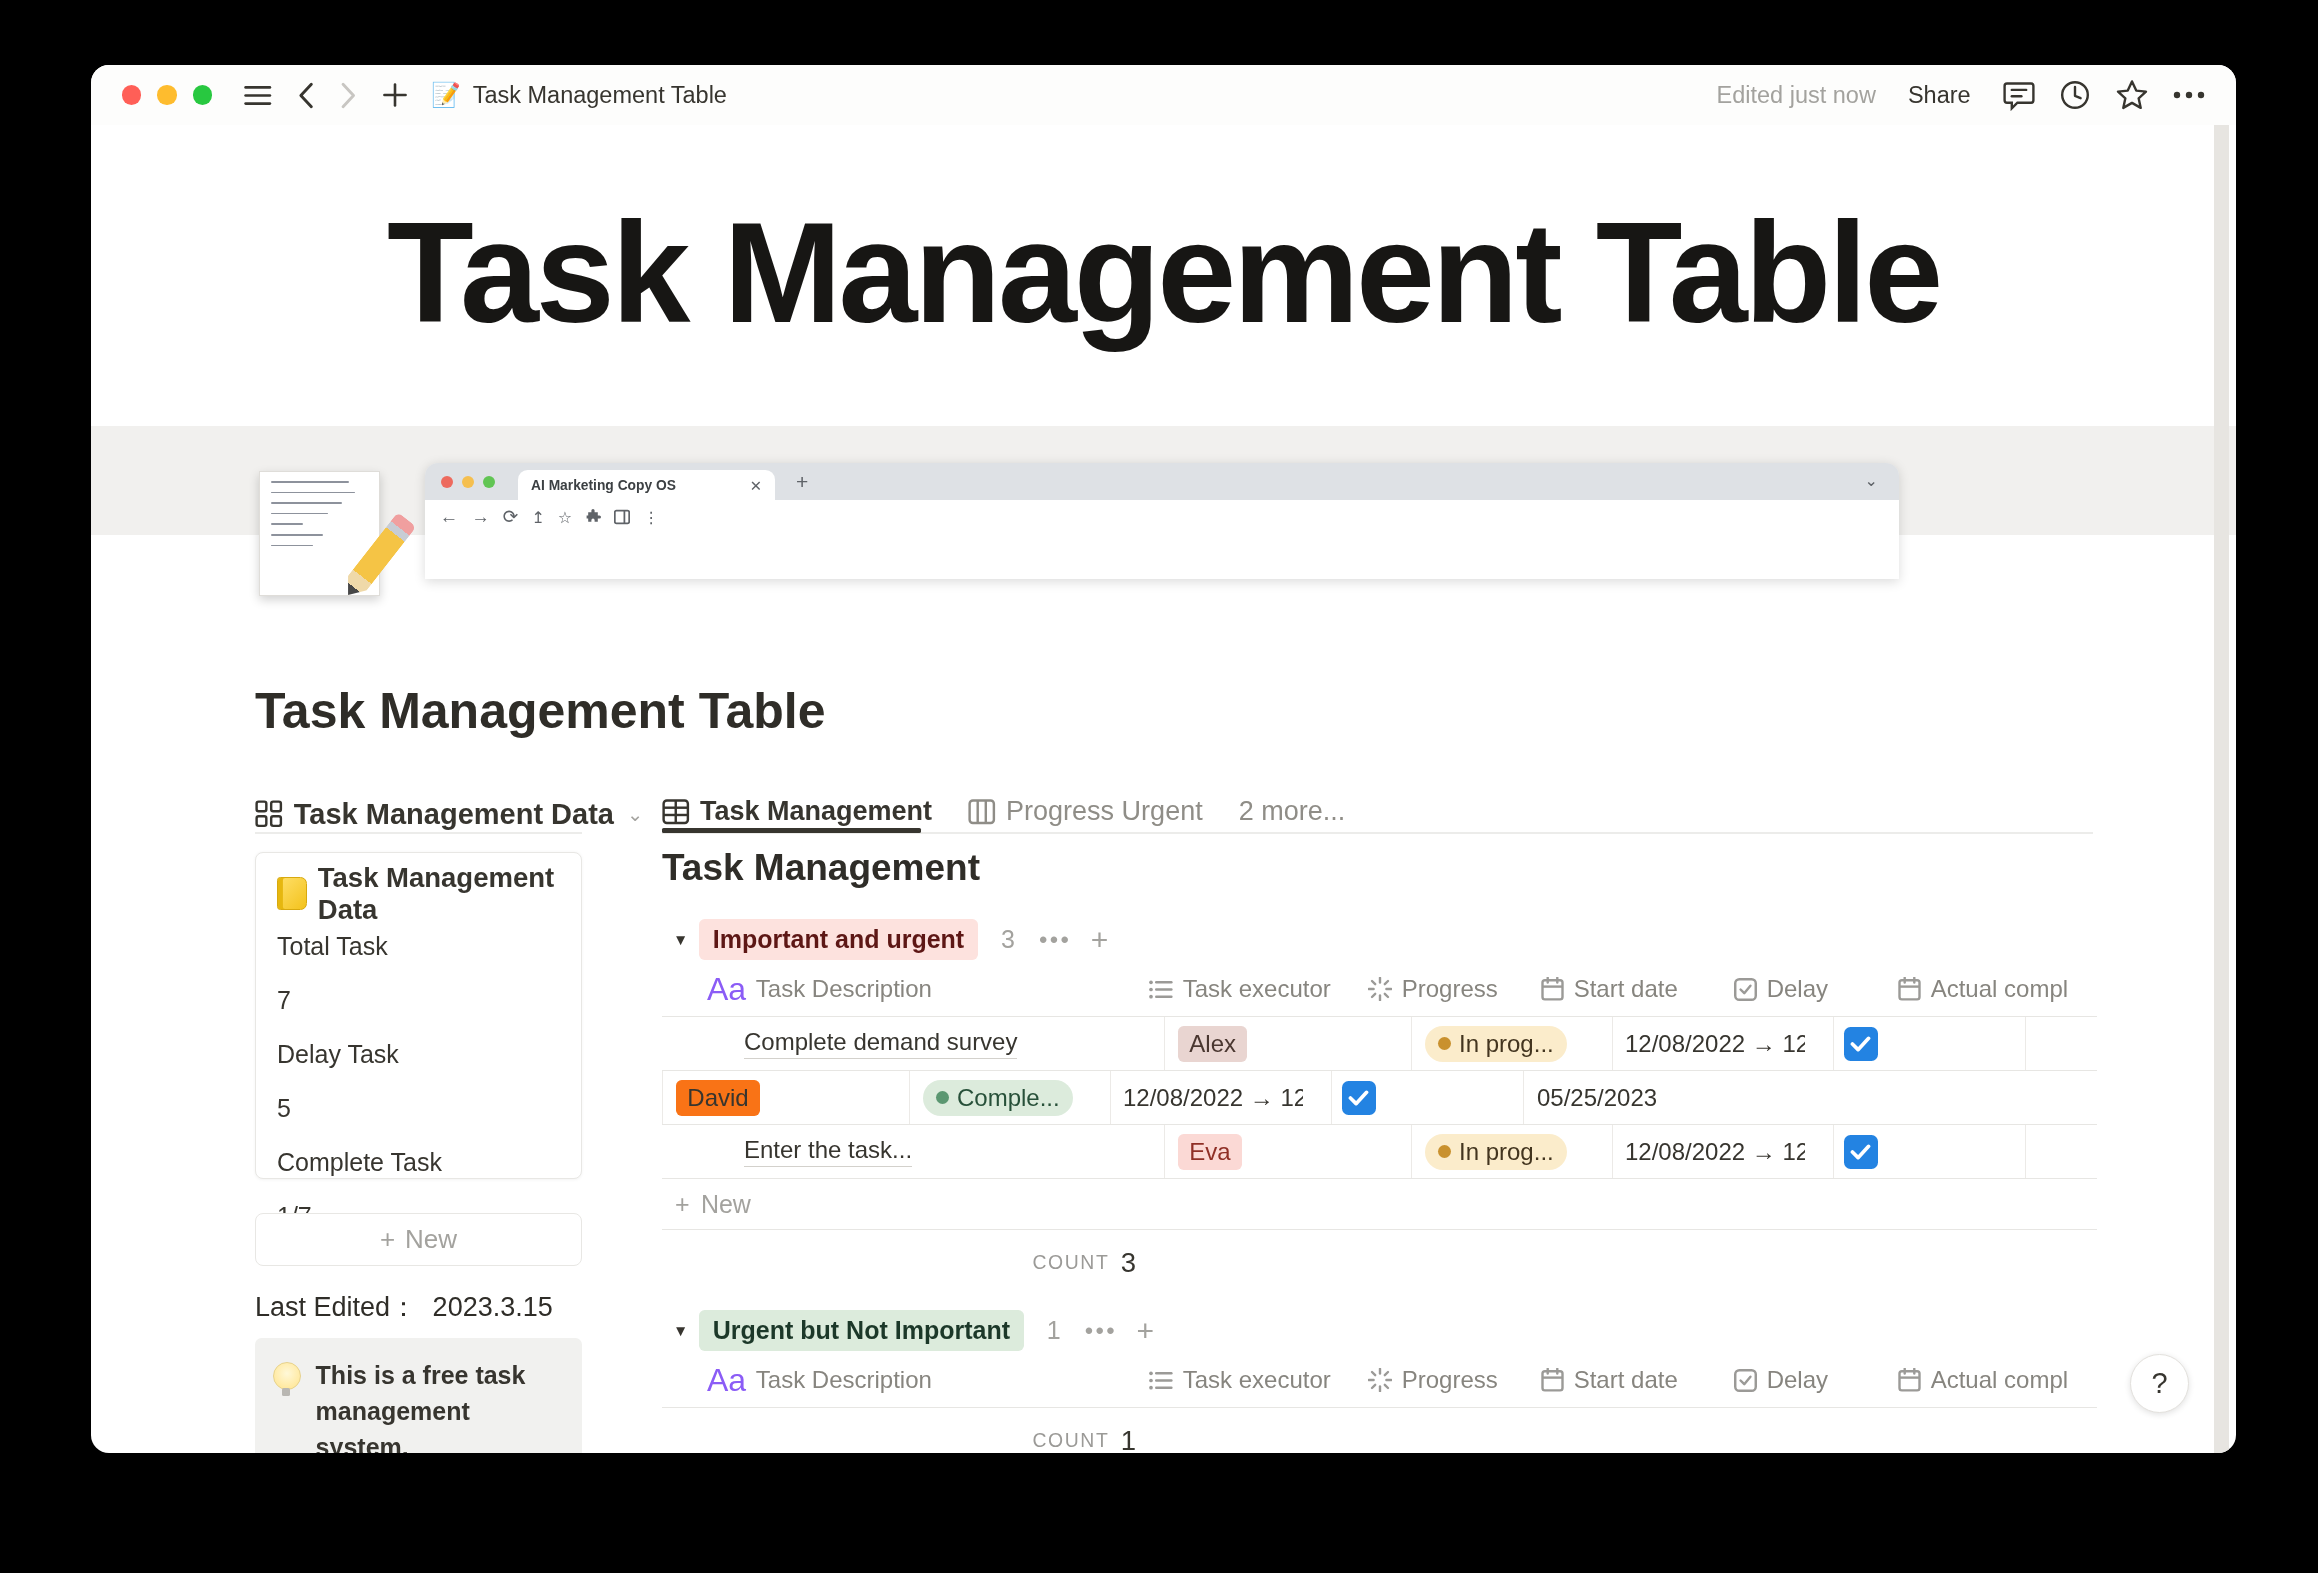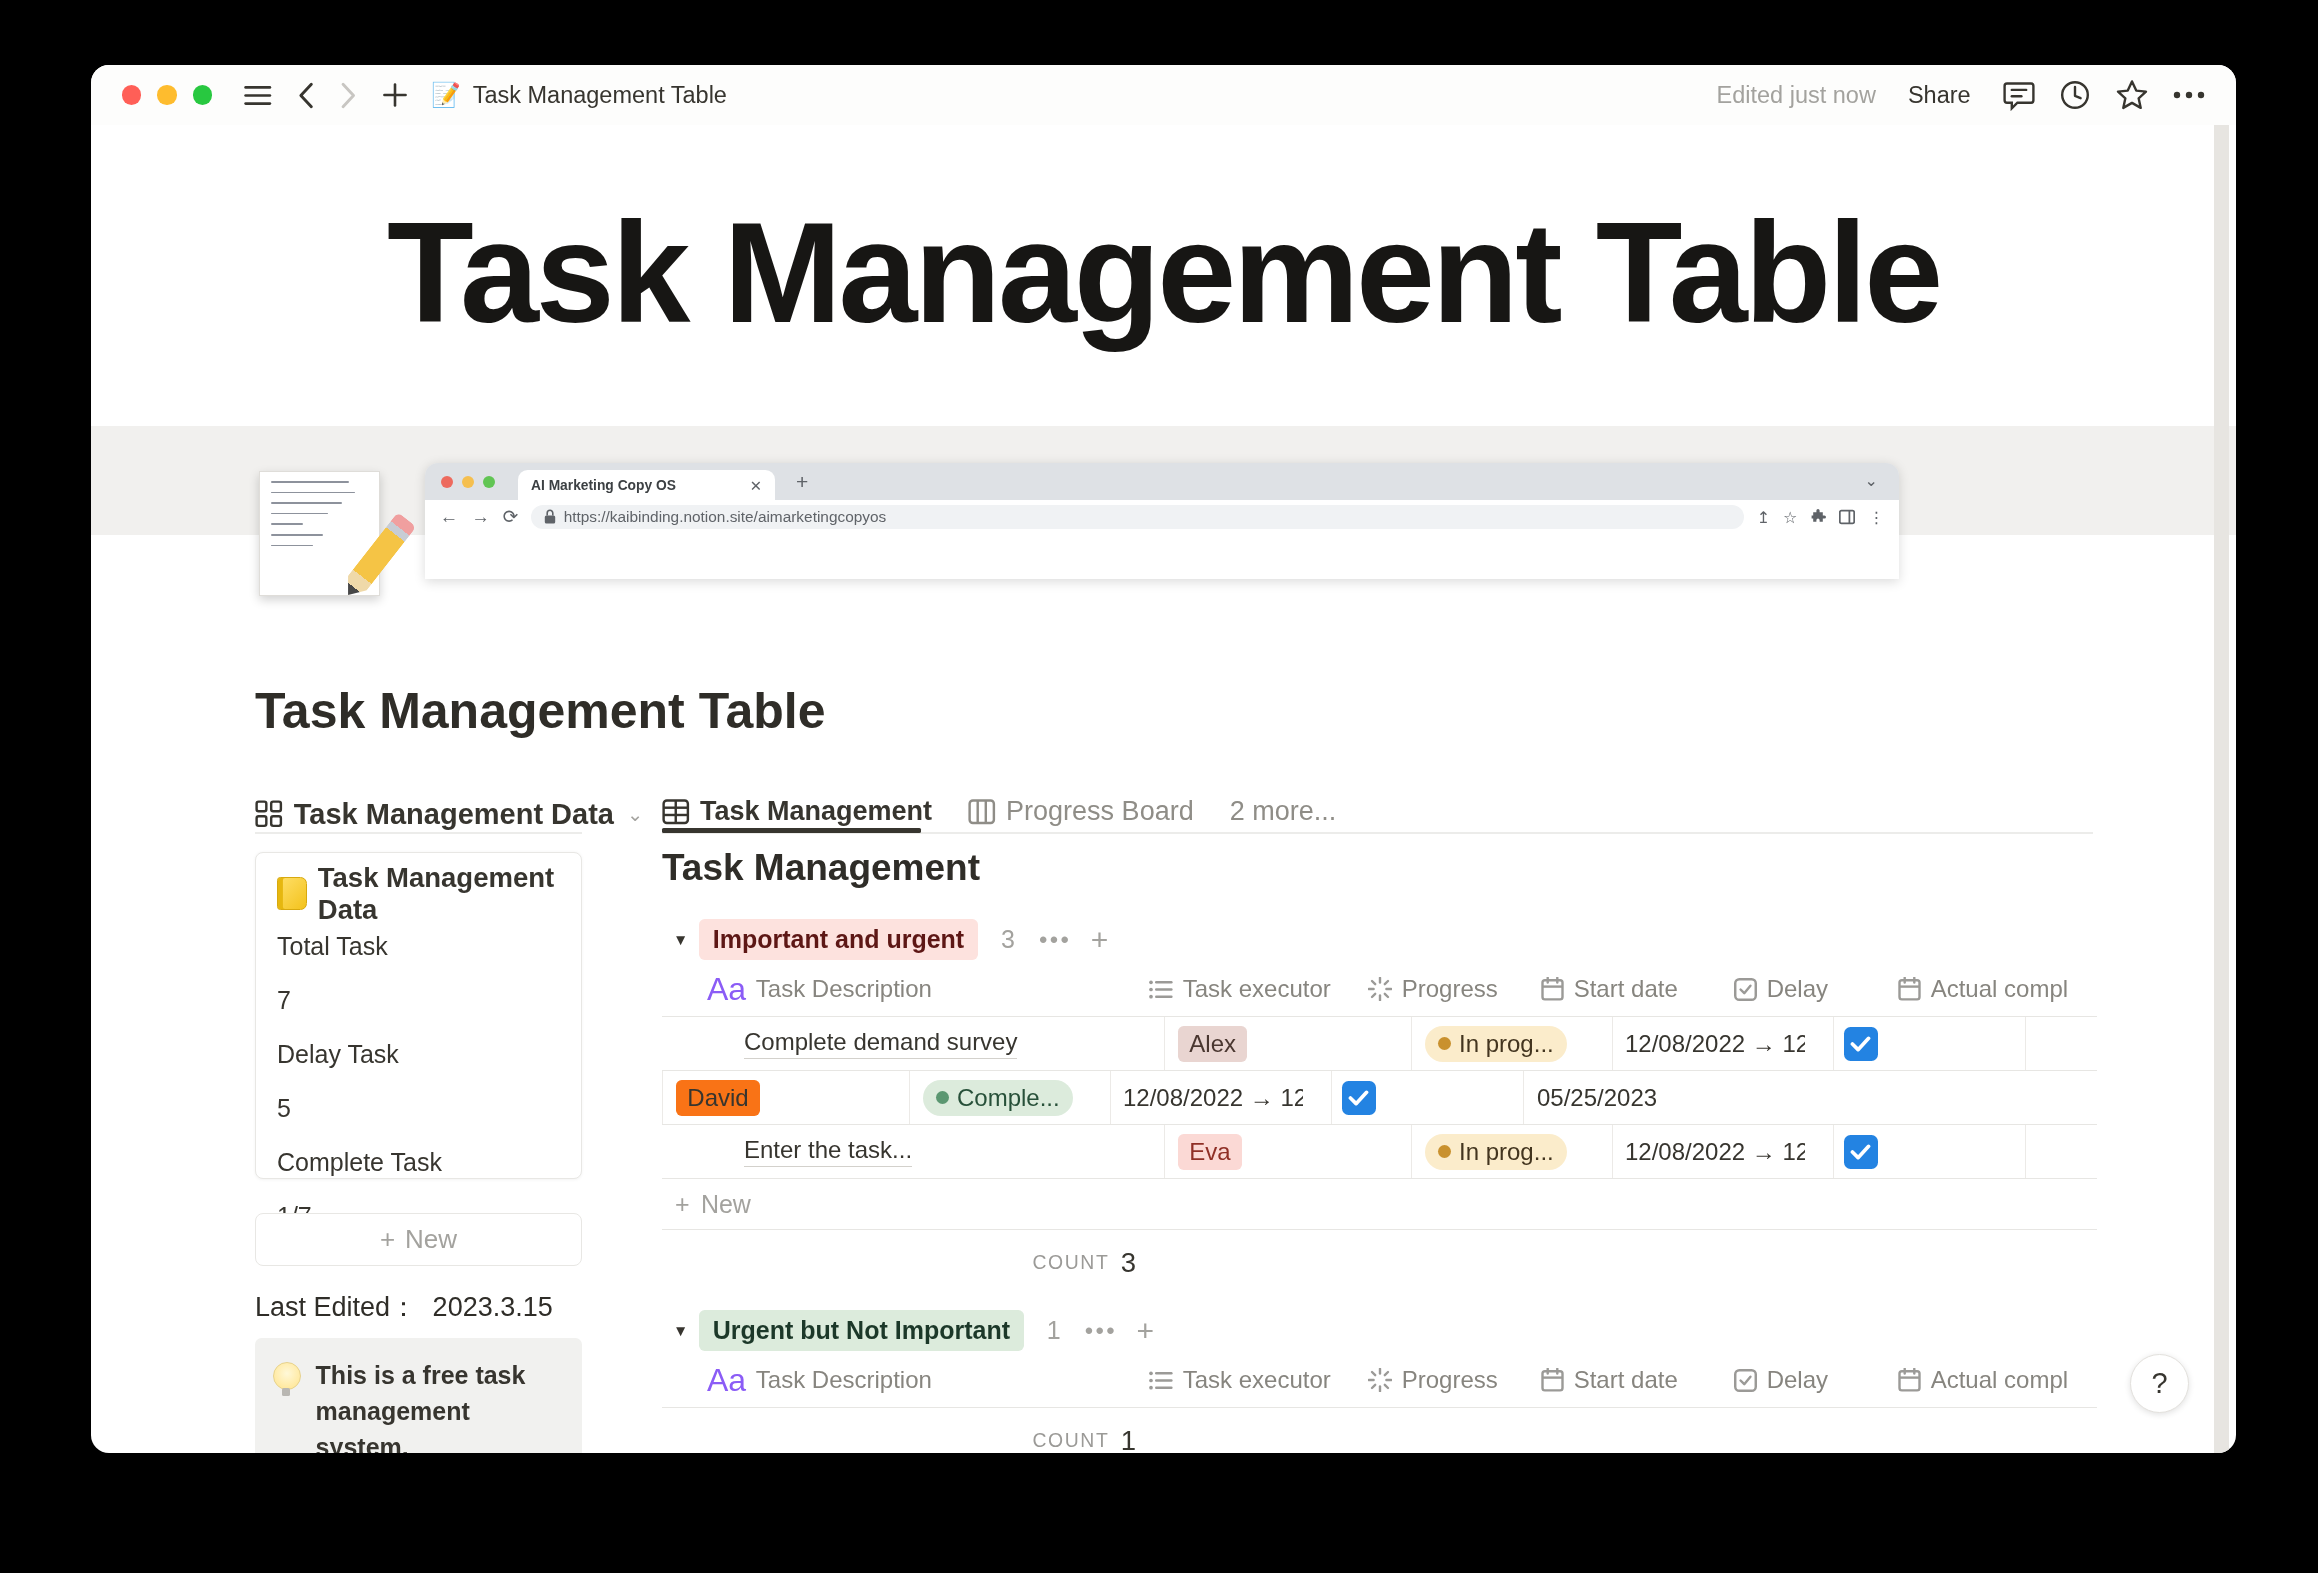--- a/index.html
+++ b/index.html
@@ -223,27 +223,20 @@
             <span class="b-tab-title">AI Marketing Copy OS</span>
             <span class="b-tab-x">✕</span>
           </div>
           <span class="b-newtab">+</span>
           <span class="b-chev">⌄</span>
         </div>
         <div class="addrbar">
           <span class="nav-g">←</span>
           <span class="nav-g">→</span>
           <span class="nav-g">⟳</span>
-          <div class="urlpill">
-            <svg width="12" height="15.4" viewBox="0 0 15 19">
-                <rect x="1" y="8" width="13" height="10" rx="2" fill="#5f6368"></rect>
-                <path d="M4 8 v-3 a3.5 3.5 0 0 1 7 0 v3" fill="none" stroke="#5f6368" stroke-width="2"></path>
-              </svg>
-            <span class="url">https://kaibinding.notion.site/aimarketingcopyos</span>
-          </div>
           <span class="addr-ic">↥</span>
           <span class="addr-ic">☆</span>
           <svg width="16" height="16" viewBox="0 0 20 20">
               <path d="M8 2 a2 2 0 0 1 4 0 v2 h4 v4 h2 a2 2 0 0 1 0 4 h-2 v4 h-4 v-2 a2 2 0 0 0 -4 0 v2 h-4 v-4 h-2 v-4 h2 v-4 h4 z" fill="#5f6368"></path>
             </svg>
           <svg width="16" height="16" viewBox="0 0 20 20">
               <rect x="1" y="2" width="18" height="16" rx="2" fill="none" stroke="#5f6368" stroke-width="2.2"></rect>
               <line x1="13" y1="2" x2="13" y2="18" stroke="#5f6368" stroke-width="2.2"></line>
             </svg>
           <span class="addr-ic">⋮</span>
@@ -288,21 +281,21 @@
             <line x1="17" y1="3" x2="17" y2="31" stroke="#37352f" stroke-width="3"></line>
           </svg>
         <span class="tab-label-active">Task Management</span>
       </div>
       <div class="tab">
         <svg width="27.5" height="27.5" viewBox="0 0 34 34">
             <rect x="2" y="3" width="30" height="28" rx="4" fill="none" stroke="#8f8d87" stroke-width="3"></rect>
             <line x1="12" y1="3" x2="12" y2="31" stroke="#8f8d87" stroke-width="3"></line>
             <line x1="22" y1="3" x2="22" y2="31" stroke="#8f8d87" stroke-width="3"></line>
           </svg>
-        <span class="tab-label">Progress Board</span>
+        <span class="tab-label">Progress Urgent</span>
       </div>
       <div class="tab">
         <span class="tab-label">2 more...</span>
       </div>
     </div>
     <div class="tabs-underline"></div>
     <div class="tabs-active-line"></div>
 
     <div class="h2">Task Management</div>
 

